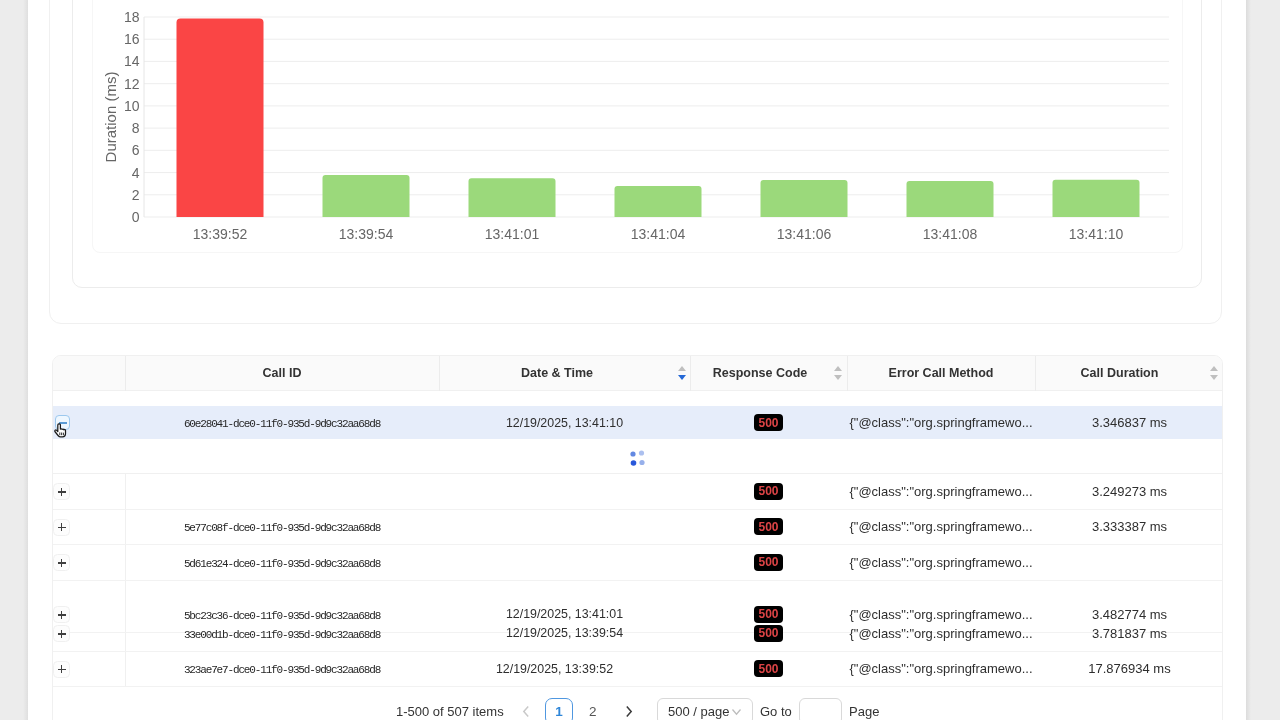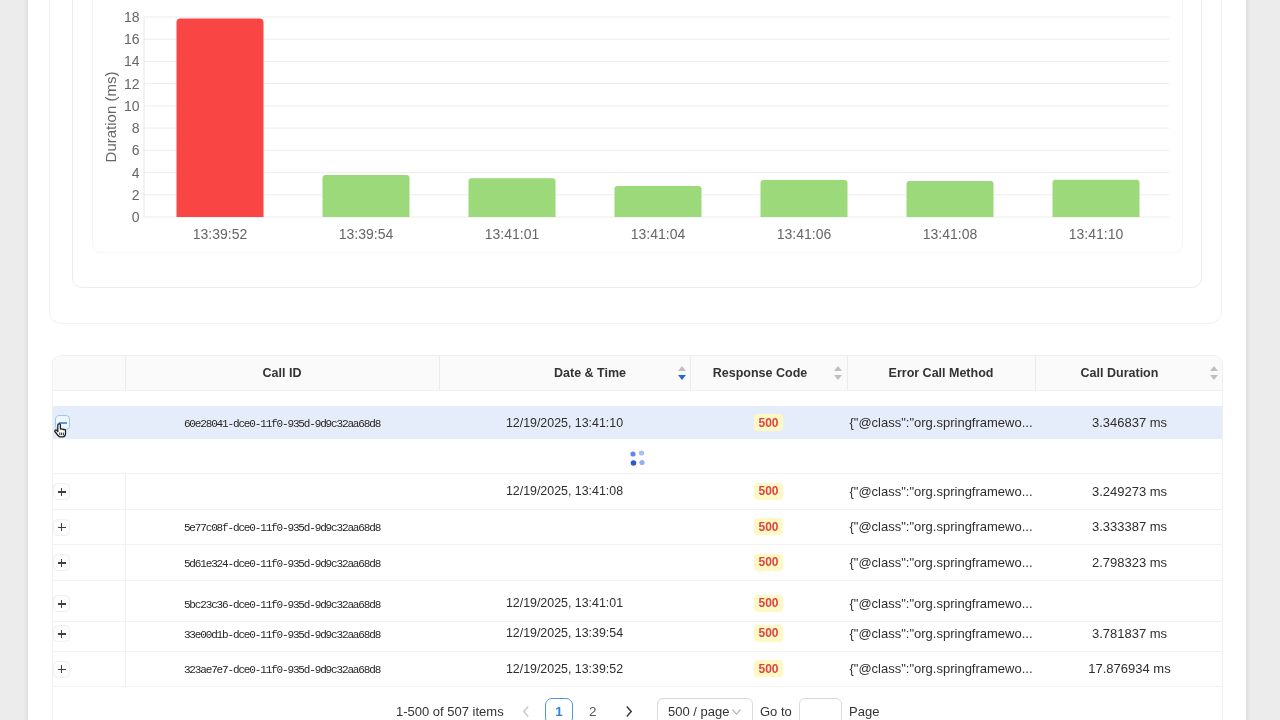--- a/index.html
+++ b/index.html
@@ -26,21 +26,21 @@
   .sorter { position:absolute; width:8px; height:35px; }
   .car { position:absolute; left:0; width:0; height:0; border-left:4px solid transparent;
     border-right:4px solid transparent; }
   .car.up { top:10px; border-bottom:5px solid #bfbfbf; }
   .car.dn { top:19px; border-top:5px solid #bfbfbf; }
   .car.dn.on { border-top-color:#2468d6; }
   .row { position:absolute; left:0; width:1171px; }
   .cell { position:absolute; top:0; height:100%; display:flex; align-items:center;
     justify-content:center; font-size:13px; color:#2e2e2e; }
   .mono { font-family:"Liberation Mono", monospace; font-size:11px; letter-spacing:-1.15px; color:#262626; padding-top:2.5px; }
-  .badge { background:#fef9c3; color:#dc4446; font-size:12px; font-weight:bold;
+  .badge { background:#000000; color:#dc4446; font-size:12px; font-weight:bold;
     padding:0.5px 4px; border-radius:4px; line-height:16px; }
   .plusbox { position:absolute; left:0px; width:17px; height:17px; border:1px solid #f0f0f0;
     background:#fdfdfd; border-radius:4.5px; }
   .plusbox .h { position:absolute; left:3.5px; top:7.1px; width:8px; height:1.5px; background:#3f3f3f; }
   .plusbox .v { position:absolute; left:6.75px; top:3.85px; width:1.5px; height:8px; background:#3f3f3f; }
   .vdiv { position:absolute; left:72px; top:117px; width:1px; height:214px; background:#f0f0f0; }
   .pag { position:absolute; top:698px; height:28px; font-size:13px; color:#333; }
   .pbox { position:absolute; top:698px; height:27px; border:1px solid #d9d9d9; border-radius:6px; background:#fff; }
   text { font-family:"Liberation Sans", sans-serif; }
 </style>
@@ -99,21 +99,21 @@
     <text x="704" y="239">13:41:06</text>
     <text x="850" y="239">13:41:08</text>
     <text x="996" y="239">13:41:10</text>
   </g>
   <text x="-117" y="16" font-size="15" fill="#666" text-anchor="middle" transform="rotate(-90)">Duration (ms)</text>
 </svg>
 
 <div id="tablecard">
   <div class="thead">
     <div class="hcell" style="left:72px; width:314px;">Call ID</div>
-    <div class="hcell" style="left:386px; width:236px;margin-left:33px;">Date &amp; Time</div>
+    <div class="hcell" style="left:386px; width:236px;">Date &amp; Time</div>
     <div class="hcell" style="left:794px; width:188px;">Error Call Method</div>
     <div class="hcell" style="left:637px; width:140px;">Response Code</div>
     <div class="hcell" style="left:982px; width:169px;">Call Duration</div>
     <div class="hdiv" style="left:72px;"></div>
     <div class="hdiv" style="left:386px;"></div>
     <div class="hdiv" style="left:637px;"></div>
     <div class="hdiv" style="left:794px;"></div>
     <div class="hdiv" style="left:982px;"></div>
     <div class="sorter" style="left:625px;">
         <div class="car up"></div>
@@ -146,21 +146,20 @@
   <div class="row" style="top:83px; height:35px; border-bottom:1px solid #f0f0f0;">
     <svg style="position:absolute; left:574px; top:8px;" width="20" height="20">
       <circle cx="6" cy="7" r="2.6" fill="#2f62d8" opacity="0.75"></circle>
       <circle cx="14.5" cy="6" r="2.6" fill="#2f62d8" opacity="0.4"></circle>
       <circle cx="6.5" cy="16" r="2.8" fill="#1d4fd8" opacity="0.95"></circle>
       <circle cx="15" cy="15.5" r="2.6" fill="#2f62d8" opacity="0.5"></circle>
     </svg>
   </div>
 
   <div class="row rr" style="top:118px;">
-      <div class="cell" style="left:386px; width:251px; font-size:12.4px;">12/19/2025, 13:41:08</div>
       <div class="cell" style="left:637px; width:157px;">
         <span class="badge">500</span>
       </div>
       <div class="cell" style="left:794px; width:188px;">{"@class":"org.springframewo...</div>
       <div class="cell" style="left:982px; width:189px;">3.249273 ms</div>
       <div class="plusbox">
         <div class="h"></div>
         <div class="v"></div>
       </div>
     </div>
@@ -175,54 +174,54 @@
         <div class="h"></div>
         <div class="v"></div>
       </div>
     </div>
   <div class="row rr" style="top:189px;">
       <div class="cell mono" style="left:72px; width:314px;">5d61e324-dce0-11f0-935d-9d9c32aa68d8</div>
       <div class="cell" style="left:637px; width:157px;">
         <span class="badge">500</span>
       </div>
       <div class="cell" style="left:794px; width:188px;">{"@class":"org.springframewo...</div>
-      <div class="cell" style="left:982px; width:189px;">2.798323 ms</div>
-      <div class="plusbox">
-        <div class="h"></div>
-        <div class="v"></div>
-      </div>
-    </div>
-  <div class="row rr" style="top:230px;">
+      <div class="plusbox">
+        <div class="h"></div>
+        <div class="v"></div>
+      </div>
+    </div>
+  <div class="row rr" style="top:241px;">
       <div class="cell mono" style="left:72px; width:314px;">5bc23c36-dce0-11f0-935d-9d9c32aa68d8</div>
       <div class="cell" style="left:386px; width:251px; font-size:12.4px;">12/19/2025, 13:41:01</div>
       <div class="cell" style="left:637px; width:157px;">
         <span class="badge">500</span>
       </div>
       <div class="cell" style="left:794px; width:188px;">{"@class":"org.springframewo...</div>
+      <div class="cell" style="left:982px; width:189px;">3.482774 ms</div>
       <div class="plusbox">
         <div class="h"></div>
         <div class="v"></div>
       </div>
     </div>
   <div class="row rr" style="top:260px;">
       <div class="cell mono" style="left:72px; width:314px;">33e00d1b-dce0-11f0-935d-9d9c32aa68d8</div>
       <div class="cell" style="left:386px; width:251px; font-size:12.4px;">12/19/2025, 13:39:54</div>
       <div class="cell" style="left:637px; width:157px;">
         <span class="badge">500</span>
       </div>
       <div class="cell" style="left:794px; width:188px;">{"@class":"org.springframewo...</div>
       <div class="cell" style="left:982px; width:189px;">3.781837 ms</div>
       <div class="plusbox">
         <div class="h"></div>
         <div class="v"></div>
       </div>
     </div>
   <div class="row rr" style="top:295.5px;">
       <div class="cell mono" style="left:72px; width:314px;">323ae7e7-dce0-11f0-935d-9d9c32aa68d8</div>
-      <div class="cell" style="left:386px; width:251px; font-size:12.4px;">12/19/2025, 13:39:52</div>
+      <div class="cell" style="left:376px; width:251px; font-size:12.4px;">12/19/2025, 13:39:52</div>
       <div class="cell" style="left:637px; width:157px;">
         <span class="badge">500</span>
       </div>
       <div class="cell" style="left:794px; width:188px;">{"@class":"org.springframewo...</div>
       <div class="cell" style="left:982px; width:189px;">17.876934 ms</div>
       <div class="plusbox">
         <div class="h"></div>
         <div class="v"></div>
       </div>
     </div>

